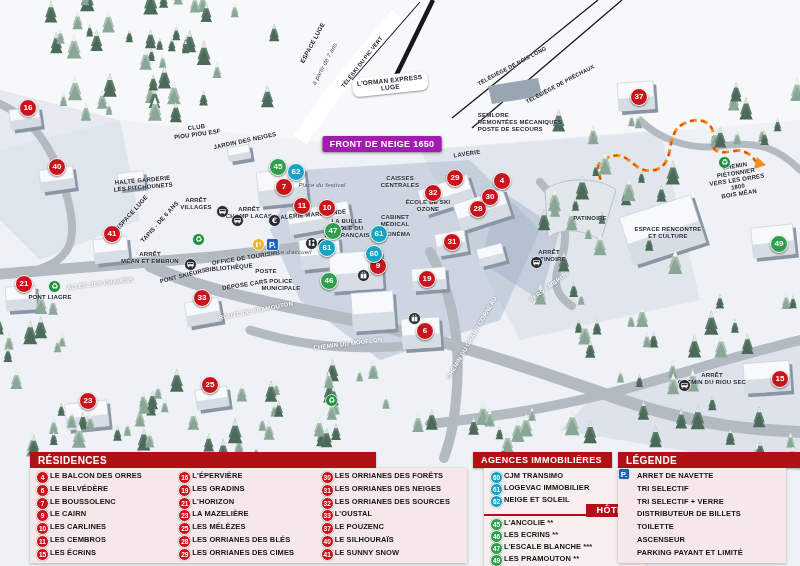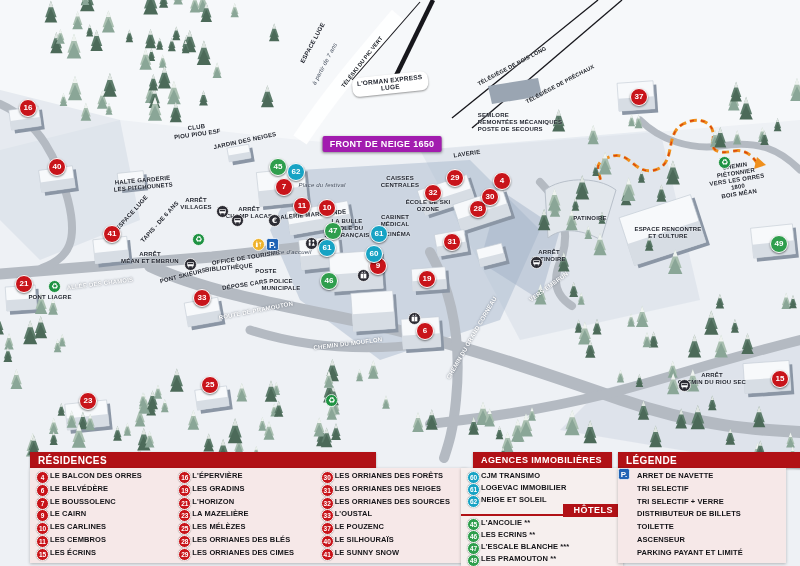--- a/index.html
+++ b/index.html
@@ -1454,21 +1454,21 @@
             <span class="num r">40</span>
             <span class="ltxt">LE SILHOURAÏS</span>
           </div>
           <div class="lrow">
             <span class="num r">41</span>
             <span class="ltxt">LE SUNNY SNOW</span>
           </div>
         </div>
       </div>
   </div>
-  <div class="panel grey" style="left:461px;top:468px;width:162px;height:98px">
+  <div class="panel grey" style="left:484px;top:468px;width:162px;height:98px">
     <div id="agc" style="position:absolute;left:6px;top:3px;right:4px">
         <div class="lrow">
           <span class="num a">60</span>
           <span class="ltxt">CJM TRANSIMO</span>
         </div>
         <div class="lrow">
           <span class="num a">61</span>
           <span class="ltxt">LOGEVAC IMMOBILIER</span>
         </div>
         <div class="lrow">

